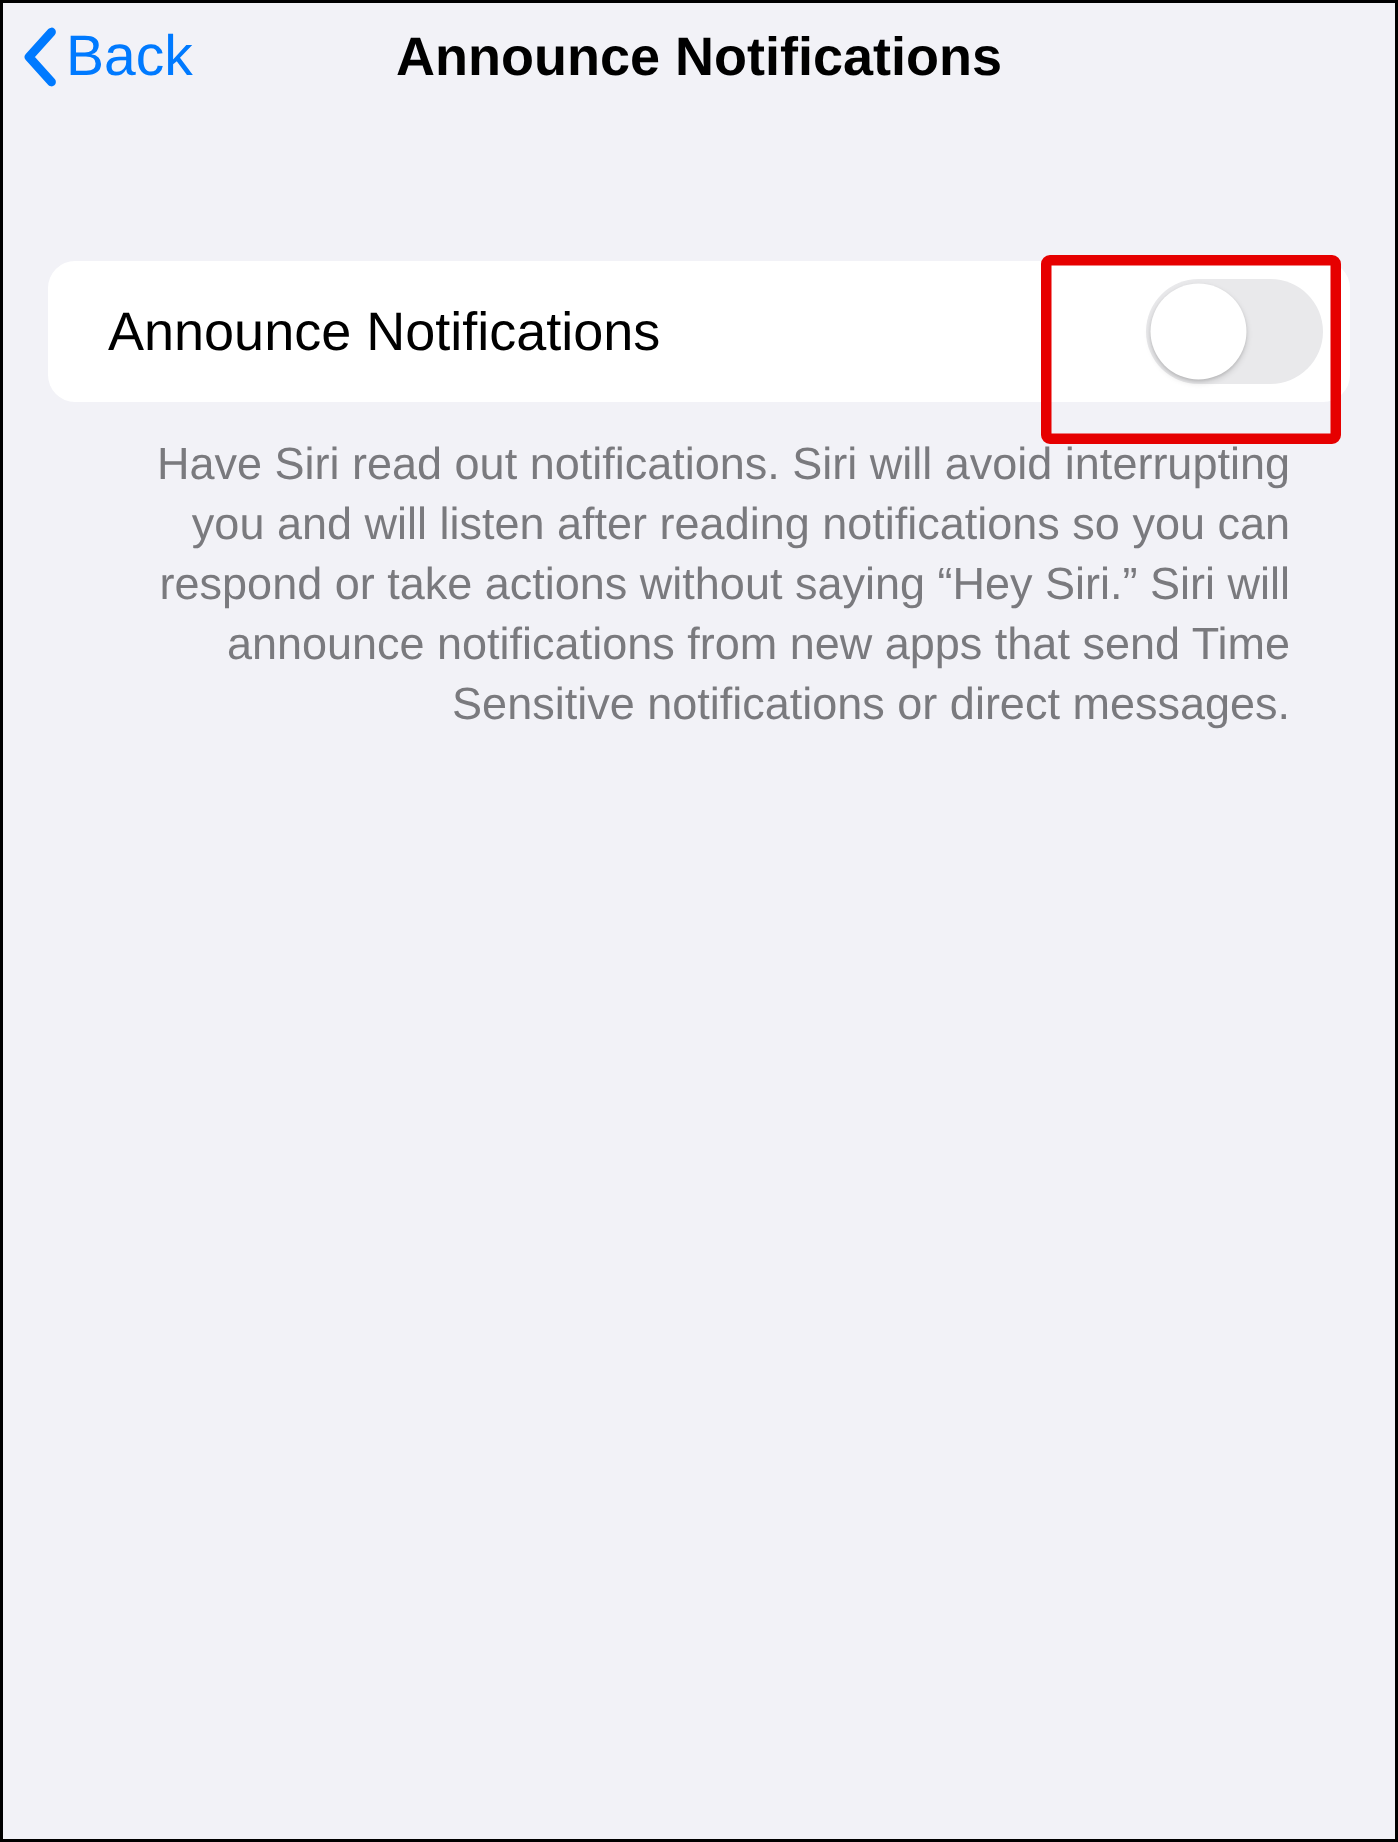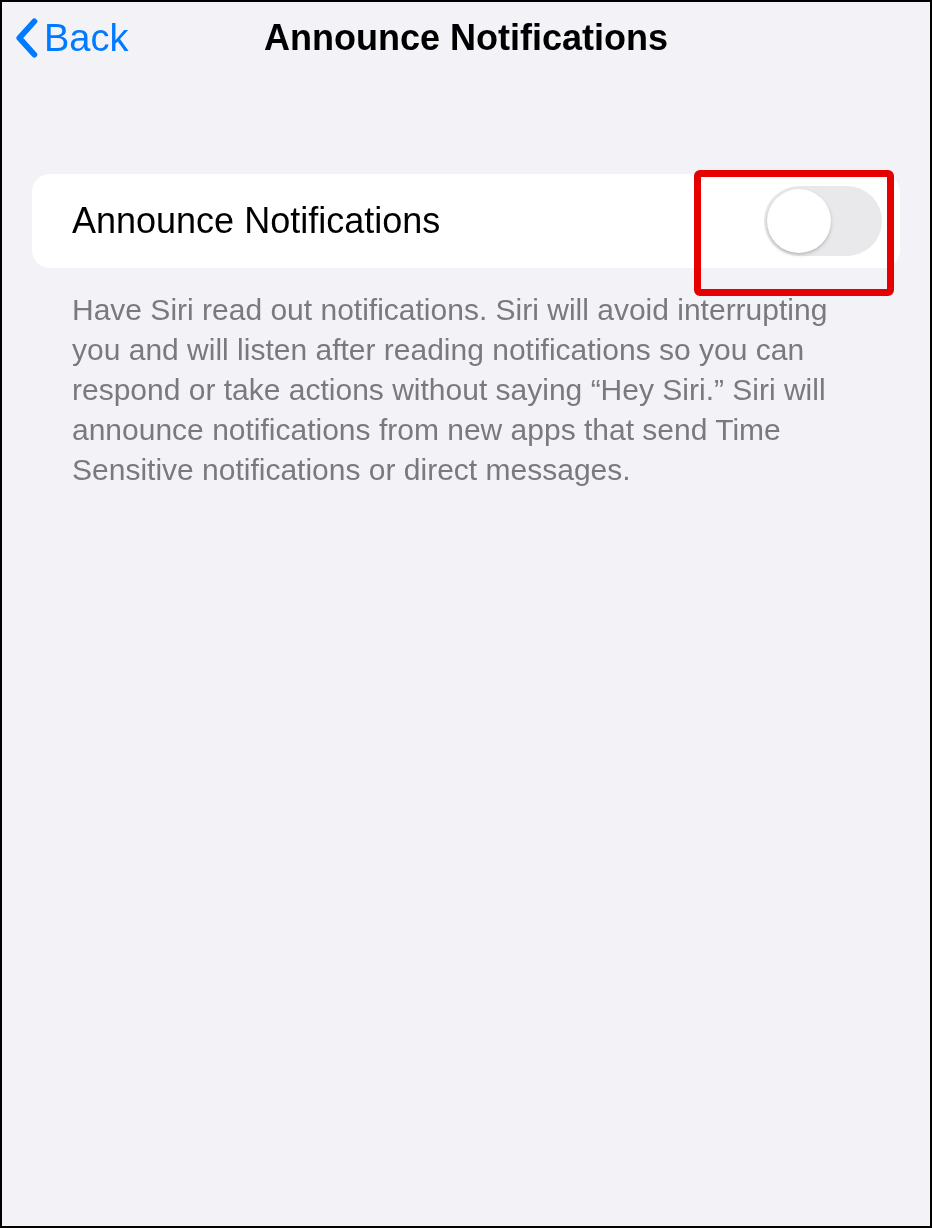--- a/index.html
+++ b/index.html
@@ -95,20 +95,21 @@
       width: 200px;
       height: 126px;
       pointer-events: none;
     }
     .description {
       font-size: 30px;
       line-height: 1.33;
       color: #7a7a7e;
       padding: 22px 70px 0 70px;
       font-weight: 400;
+      text-align: right;
     }
   </style>
 </head>
 <body>
 
 <div class="nav-bar">
   <div class="back-button">
     <svg class="back-chevron" viewBox="0 0 14 24" fill="none">
       <path d="M12 2 L3 12 L12 22" stroke="#007aff" stroke-width="3.5" stroke-linecap="round" stroke-linejoin="round"></path>
     </svg>

